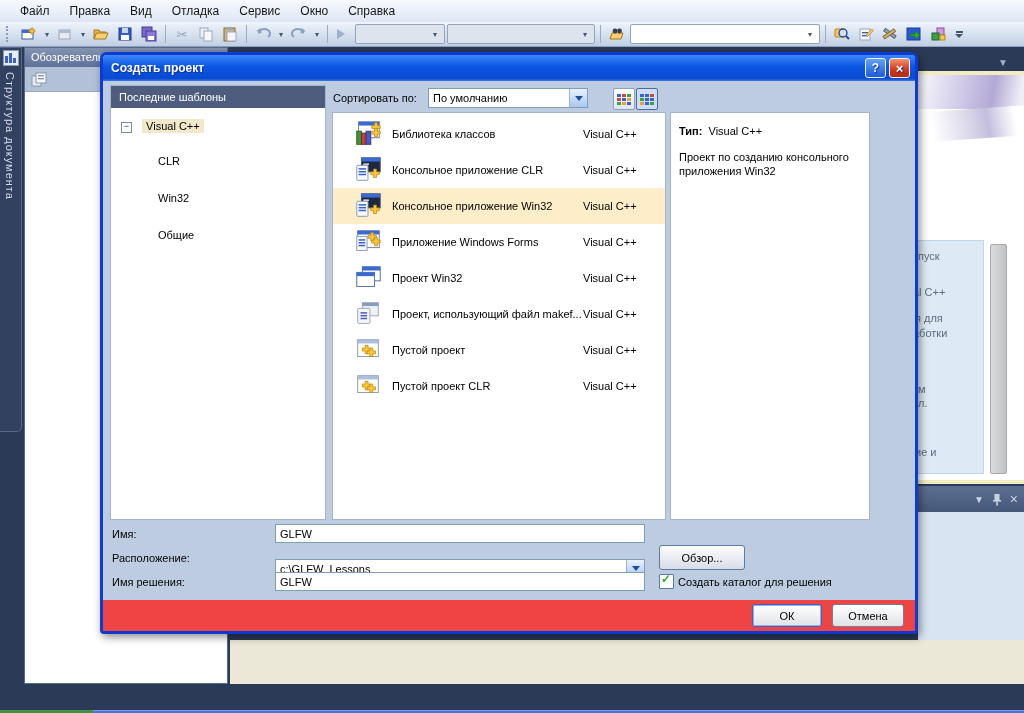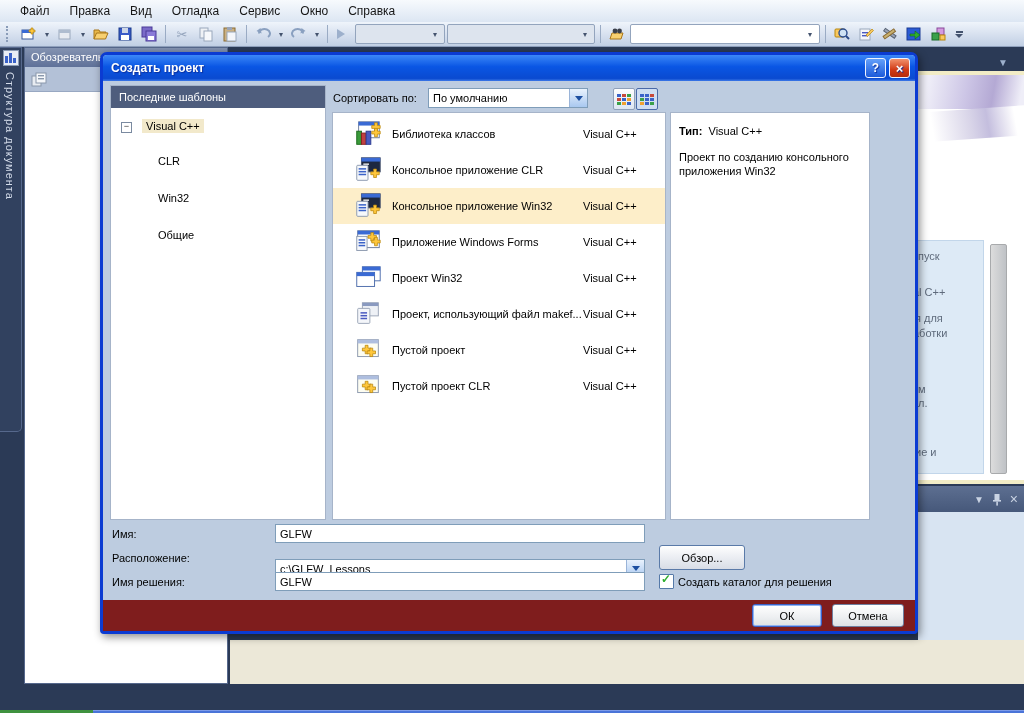--- a/index.html
+++ b/index.html
@@ -121,21 +121,21 @@
   .fcombo{position:absolute;left:172px;width:370px;height:19px;border:1px solid #7f9db9;background:#fff;
           box-sizing:border-box;display:flex;align-items:center;}
   .fcombo .val{flex:1;padding-left:4px;}
   .browse{position:absolute;left:556px;top:464px;width:84px;height:23px;border:1px solid #5a7aa8;border-radius:3px;
           background:linear-gradient(#fefefe,#e7eaf0 60%,#d8dde6);font-size:11px;
           display:flex;align-items:center;justify-content:center;}
   .cbwrap{position:absolute;left:556px;top:493px;display:flex;align-items:center;gap:4px;}
   .cb{width:13px;height:13px;background:#fff;border:1px solid #5579a8;border-radius:1px;position:relative;}
   .cb.checked::before{content:"✓";position:absolute;left:1px;top:-3px;color:#2fae2f;font-weight:bold;font-size:12px;}
 
-  .dlg-footer{position:absolute;left:0;right:0;top:519px;height:31px;background:#7f1d1d;}
+  .dlg-footer{position:absolute;left:0;right:0;top:519px;height:31px;background:#ef4444;}
   .btn{position:absolute;top:4px;height:23px;border:1px solid #6f80a0;border-radius:3px;font-size:11px;
        background:linear-gradient(#ffffff,#eef0f2 55%,#dfe2e6);display:flex;align-items:center;justify-content:center;
        box-sizing:border-box;}
   .btn.ok{left:649px;width:70px;border-color:#3a62c8;box-shadow:inset 0 0 0 1px #8fb2f2;}
   .btn.cancel{left:729px;width:72px;}
 
   svg{display:block;}
 </style>
 </head>
 <body>

